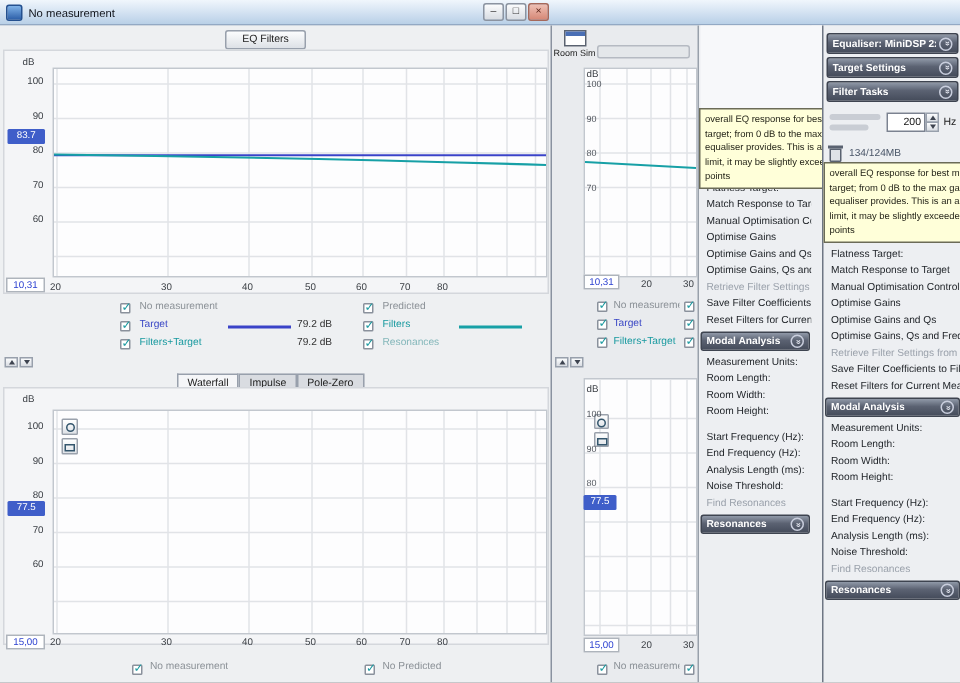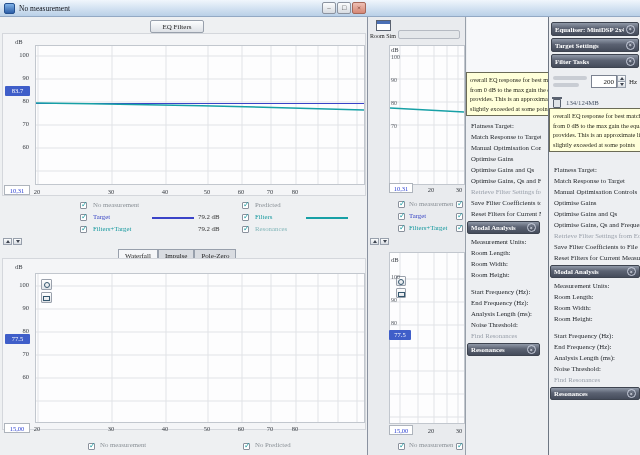--- a/index.html
+++ b/index.html
@@ -1,18 +1,18 @@
 <!DOCTYPE html>
 <html><head>
 <meta charset="utf-8">
 <style>
   *{box-sizing:border-box;margin:0;padding:0}
   body{margin:0;background:#888}
   .screen{position:relative;width:640px;height:455px;overflow:hidden;background:#cfd4da;
-          font-family:Liberation Serif, serif;color:#222}
+          font-family:Liberation Sans, sans-serif;color:#222}
   .abs{position:absolute}
 
   
   .titlebar{left:0;top:0;width:640px;height:17px;background:linear-gradient(#f0f6fc,#cfdff0 60%,#b9d0e7);
             border-bottom:1px solid #93a9c4;display:flex;align-items:center}
   .app-icon{position:absolute;left:4px;top:3px;width:11px;height:11px;border-radius:2px;
             background:linear-gradient(#7fb2e8,#2d5fa8);border:1px solid #24508f}
   .title-text{position:absolute;left:19px;top:4px;font-size:7.5px;color:#10131a}
   .tb-btn{position:absolute;top:2px;width:14px;height:12px;border:1px solid #8b93a0;border-radius:2px;
           background:linear-gradient(#fbfcfd,#d8dce2);font-size:7px;line-height:10px;text-align:center;color:#333}

